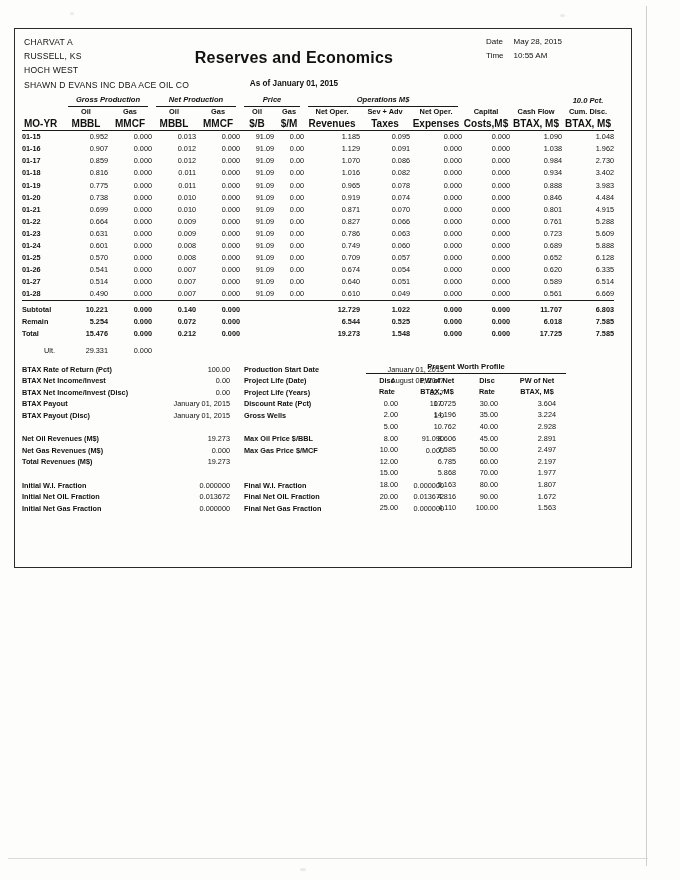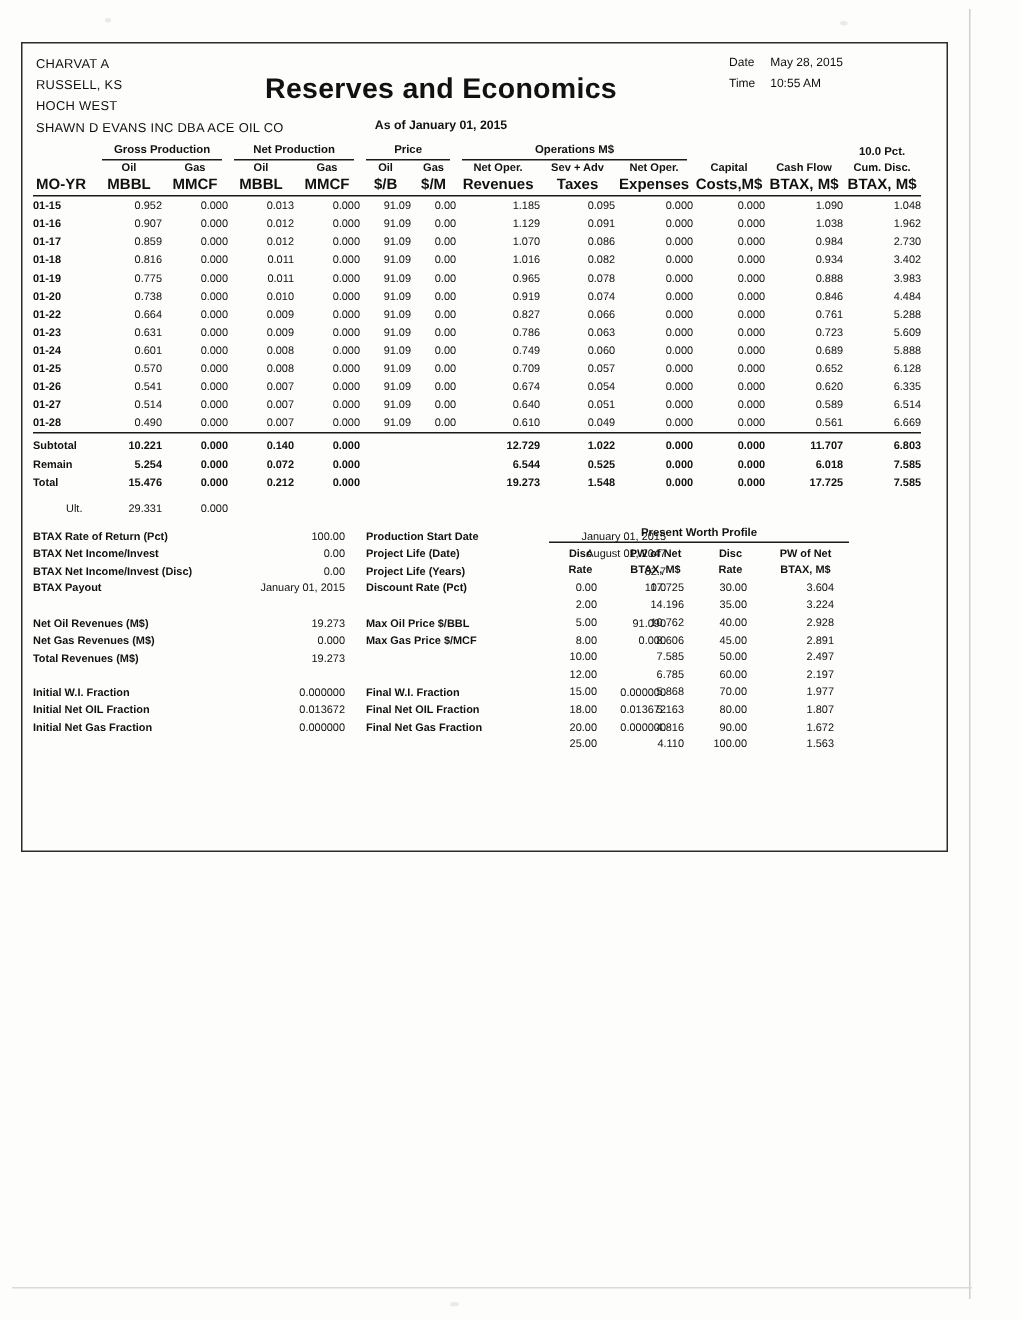--- a/index.html
+++ b/index.html
@@ -58,21 +58,21 @@
     position: absolute;
     left: 2px; top: 2px;
     font-size: 8.6px;
     line-height: 1.65;
     letter-spacing: .2px;
   }
   .title {
     position: absolute;
     left: 0; right: 0; top: 14px;
     text-align: center;
-    font-size: 19px;
+    font-size: 16px;
     font-weight: bold;
     letter-spacing: .2px;
   }
   .subtitle {
     position: absolute;
     left: 0; right: 0; top: 46px;
     text-align: center;
     font-size: 8.2px;
     font-weight: bold;
   }
@@ -94,20 +94,21 @@
   }
   table.grid td, table.grid th {
     padding: 0;
     white-space: nowrap;
   }
   .grp {
     text-align: center;
     font-weight: bold;
     font-size: 7.6px;
     padding-bottom: 0px;
+    font-style: italic;
   }
   .grp .ul {
     display: block;
     border-bottom: 1px solid #1a1a1a;
     padding-bottom: 1px;
     margin: 0 4px;
   }
   .sub {
     text-align: center;
     font-weight: bold;
@@ -373,20 +374,35 @@
         <td class="num">91.09</td>
         <td class="num">0.00</td>
         <td class="num">0.919</td>
         <td class="num">0.074</td>
         <td class="num">0.000</td>
         <td class="num">0.000</td>
         <td class="num">0.846</td>
         <td class="num">4.484</td>
       </tr>
       <tr class="data">
+        <td class="lbl-l">01-21</td>
+        <td class="num">0.699</td>
+        <td class="num">0.000</td>
+        <td class="num">0.010</td>
+        <td class="num">0.000</td>
+        <td class="num">91.09</td>
+        <td class="num">0.00</td>
+        <td class="num">0.871</td>
+        <td class="num">0.070</td>
+        <td class="num">0.000</td>
+        <td class="num">0.000</td>
+        <td class="num">0.801</td>
+        <td class="num">4.915</td>
+      </tr>
+      <tr class="data">
         <td class="lbl-l">01-22</td>
         <td class="num">0.664</td>
         <td class="num">0.000</td>
         <td class="num">0.009</td>
         <td class="num">0.000</td>
         <td class="num">91.09</td>
         <td class="num">0.00</td>
         <td class="num">0.827</td>
         <td class="num">0.066</td>
         <td class="num">0.000</td>
@@ -571,20 +587,26 @@
           <td class="k bold">BTAX Net Income/Invest (Disc)</td>
           <td class="v">0.00</td>
           <td class="k2 bold">Project Life (Years)</td>
           <td class="v2">32.7</td>
         </tr>
         <tr>
           <td class="k bold">BTAX Payout</td>
           <td class="v">January 01, 2015</td>
           <td class="k2 bold">Discount Rate (Pct)</td>
           <td class="v2">10.0</td>
+        </tr>
+        <tr>
+          <td class="k bold">BTAX Payout (Disc)</td>
+          <td class="v">January 01, 2015</td>
+          <td class="k2 bold">Gross Wells</td>
+          <td class="v2">1.0</td>
         </tr>
         <tr>
           <td class="k bold"></td>
           <td class="v"></td>
           <td class="k2 bold"></td>
           <td class="v2"></td>
         </tr>
         <tr>
           <td class="k bold">Net Oil Revenues (M$)</td>
           <td class="v">19.273</td>

